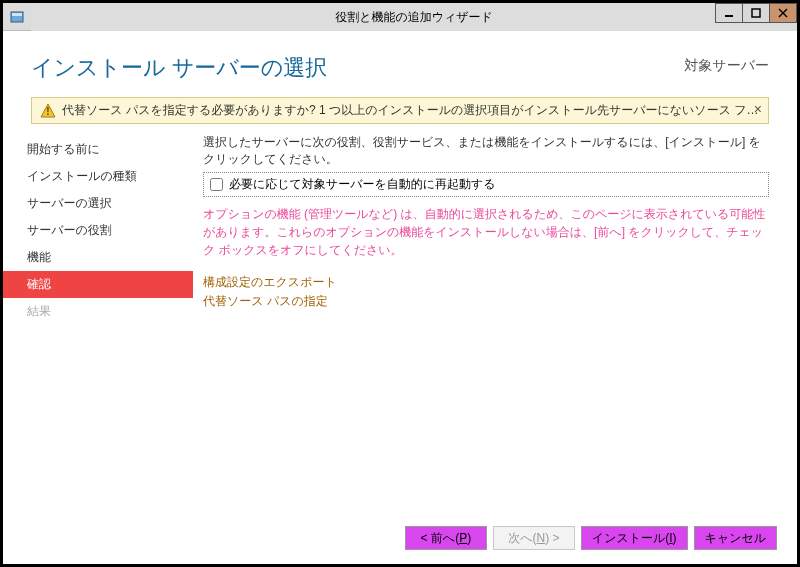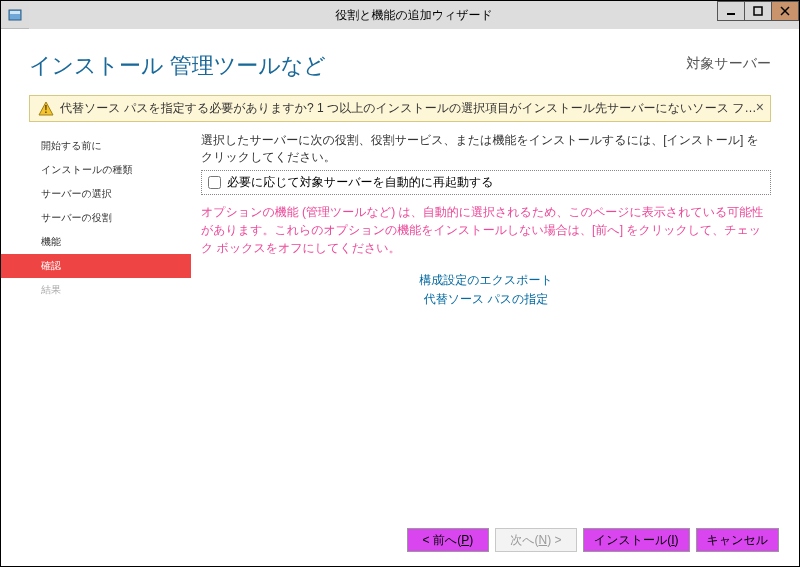--- a/index.html
+++ b/index.html
@@ -1,46 +1,46 @@
 <!DOCTYPE html>
 <html><head>
 <meta charset="utf-8">
 <style>
   * { box-sizing: border-box; margin: 0; padding: 0; }
   body { font-family: "Meiryo UI", Meiryo, sans-serif; font-size: 12px; background: #fff; }
-  .window { width: 800px; height: 567px; border: 1px solid #000000; background: #fff; display: flex; flex-direction: column; position: relative; }
+  .window { width: 800px; height: 567px; border: 3px solid #000000; background: #fff; display: flex; flex-direction: column; position: relative; }
   .titlebar { height: 28px; background: linear-gradient(#2c91da, #1e6fa8); display: flex; align-items: center; color: #fff; position: relative; }
   .titlebar-icon { width: 28px; display: flex; align-items: center; justify-content: center; }
   .titlebar-title { flex: 1; text-align: center; font-size: 12px; color: #000; background: #ddd; line-height: 28px; }
   
   .titlebar { background: #dcdcdc; color: #000; border-bottom: 1px solid #bbb;}
   .win-buttons { display: flex; position: absolute; right: 0; top: 0; height: 22px; }
   .win-btn { width: 28px; height: 20px; border: 1px solid #555; background: #d8d8d8; display: flex; align-items: center; justify-content: center; font-size: 12px; margin-left: -1px;}
   .win-btn.close { background: #c9936b; }
   .content { flex: 1; display: flex; flex-direction: column; padding: 0; background: #fff; }
   .header-row { display: flex; align-items: flex-start; padding: 22px 28px 8px 28px; }
   .page-title { color: #18689a; font-size: 22px; font-weight: normal; flex:1; }
   .target-label { font-size: 14px; color: #555; text-align: center; margin-top:4px;}
   .warning-bar { margin: 6px 28px 4px 28px; border: 1px solid #d6ca82; background: #fdf7d7; padding: 4px 8px; display: flex; align-items: center; font-size: 12px; color: #333; position: relative;}
   .warning-icon { width: 16px; height: 16px; margin-right: 6px; flex-shrink: 0; }
   .warning-close { position: absolute; right: 6px; top: 3px; font-size: 14px; color: #555; cursor: pointer; }
   .body { flex: 1; display: flex; padding: 0 10px 0 0; }
   .sidebar { width: 190px; padding: 8px 0 0 0; }
-  .sidebar-item { padding: 5px 12px 5px 40px; font-size: 10px; color: #333; cursor: pointer; }
+  .sidebar-item { padding: 5px 12px 5px 24px; font-size: 12px; color: #333; cursor: pointer; }
   .sidebar-item.active { background: #ef4444; color: #fff; }
   .sidebar-item.disabled { color: #aaa; }
   .main { flex: 1; padding: 6px 18px 0 10px; display: flex; flex-direction: column; }
   .instruction { font-size: 12px; color: #333; margin-bottom: 4px; }
   .checkbox-row { border: 1px dotted #888; padding: 3px 6px; display: flex; align-items: center; margin-bottom: 8px; }
   .checkbox-row input { margin-right: 6px; }
   .note { font-size: 12px; color: #ec4899; margin-bottom: 10px; line-height: 1.5; }
   .feature-box { border: 1px solid #b8b8b8; background: #fff; flex:1; min-height: 210px; padding: 10px 14px; font-size: 12px; color: #333; margin-bottom: 8px; overflow:auto;}
   .feature-box .child { margin-left: 28px; }
   .links { font-size: 12px; margin-top: 4px; }
-  .links a { color: #0369a1; text-decoration: none; display: block; line-height: 1.6; cursor: pointer; text-align: center;}
+  .links a { color: #a16207; text-decoration: none; display: block; line-height: 1.6; cursor: pointer;}
   .footer { padding: 10px 20px 14px 0; display: flex; justify-content: flex-end; gap: 6px; border-top: none;}
   .btn { min-width: 82px; height: 24px; border: 1px solid #999; background: #d946ef; font-size: 12px; padding: 0 10px; cursor: pointer; }
   .btn:disabled { color: #9a9a9a; background: #f3f3f3; border-color:#c8c8c8;}
   .underline-char { text-decoration: underline; }
   .app-icon-svg { width:16px; height:16px; }
 </style>
 </head>
 <body>
 
 <div class="window">
@@ -69,21 +69,21 @@
             <line x1="1" y1="1" x2="9" y2="9" stroke="#000" stroke-width="1.5"></line>
             <line x1="9" y1="1" x2="1" y2="9" stroke="#000" stroke-width="1.5"></line>
           </svg>
         </div>
     </div>
   </div>
 
   <div class="content">
 
     <div class="header-row">
-      <div class="page-title">インストール 管理ツールなど</div>
+      <div class="page-title">インストール サーバーの選択</div>
       <div class="target-label">対象サーバー</div>
     </div>
 
     <div class="warning-bar">
       <span class="warning-icon">
         <svg viewBox="0 0 16 16">
             <polygon points="8,1 15,14 1,14" fill="#f4c430" stroke="#a07e12"></polygon>
             <text x="8" y="12" font-size="10" text-anchor="middle" fill="#5a3c00" font-weight="bold">!</text>
           </svg>
       </span>

